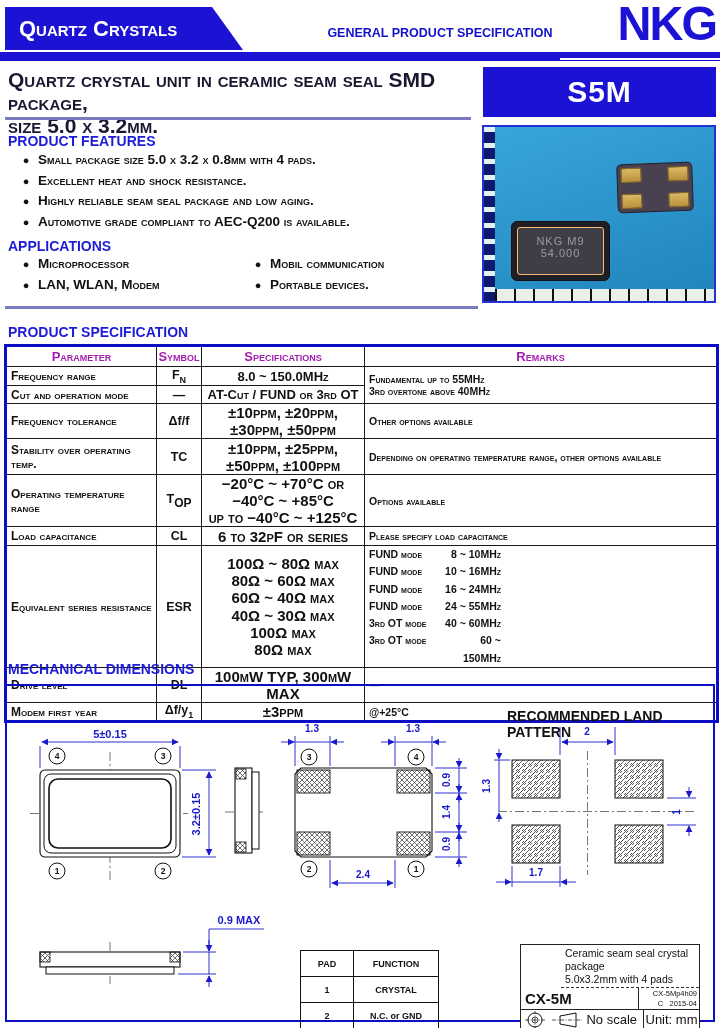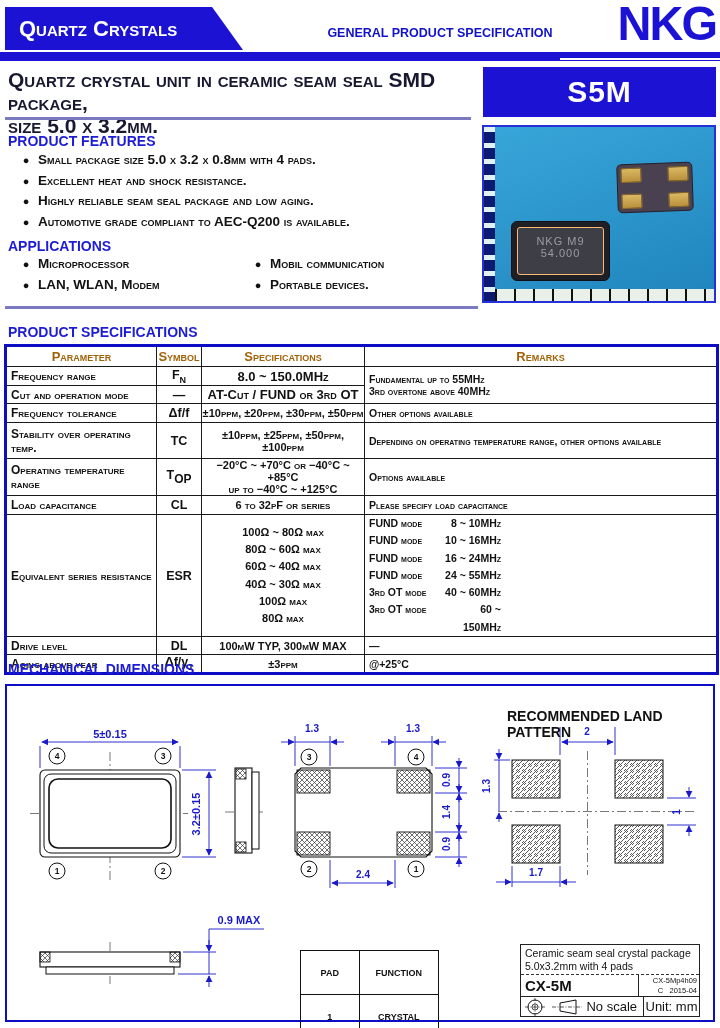--- a/index.html
+++ b/index.html
@@ -39,43 +39,43 @@
       border-radius:5px;transform:rotate(-2deg);}
   .gpad{position:absolute;width:19px;height:13px;border-radius:2px;
       background:linear-gradient(#dcb964,#b9903c);border:0.5px solid #8a6a28;}
   .chip-up{left:27px;top:94px;width:97px;height:58px;background:#1f1f26;border:1px solid #101016;border-radius:6px;}
   .chip-lid{position:absolute;inset:5px;background:#3e3e46;border:1px solid #fdba74;border-radius:3px;
       color:#9b9ba4;font-size:11px;text-align:center;letter-spacing:1px;}
   
   .spec-table{left:4px;top:344px;width:712px;border-collapse:collapse;table-layout:fixed;
       border:3px solid #0d0dc4;font-weight:bold;}
   .spec-table td{border:1px solid #1a1a1a;padding:0 0 0 4px;vertical-align:middle;}
-  .spec-table td.hd{color:#a16207;text-align:center;font-size:13px;padding:0;}
+  .spec-table td.hd{color:#a21caf;text-align:center;font-size:13px;padding:0;}
   .c-param{font-size:12px;}
   .c-sym{text-align:center;font-size:12.5px;padding:0 !important;margin-left:22px;}
-  .c-spec{text-align:center;font-size:11px;padding:0 !important;}
+  .c-spec{text-align:center;font-size:15px;padding:0 !important;}
   .c-rem{font-size:10.5px;}
   .esr-line{line-height:17.3px;}
   .esr-rrow{display:flex;line-height:17.3px;}
   .esr-mode{width:72px;flex:none;}
   .esr-range{width:60px;flex:none;text-align:right;}
   
   .mech-box{left:5px;top:684px;width:710px;height:338px;border:2.5px solid #0d0dc8;box-sizing:border-box;}
   .lp-title{left:500px;top:22px;width:205px;font-size:14px;font-weight:bold;color:#111;}
   svg text{font-family:"Liberation Sans",sans-serif;}
   .dimt{fill:#1818cc;font-weight:bold;font-size:10px;}
   .dimt2{fill:#1818cc;font-weight:bold;font-size:11px;}
   .pint{fill:#111;font-size:8.5px;font-weight:bold;}
   
   .pad-table{left:293px;top:264px;width:139px;border-collapse:collapse;border:1.5px solid #111;
       font-size:9px;font-weight:bold;text-align:center;}
-  .pad-table td{border:1px solid #111;height:11px;padding:16px;}
+  .pad-table td{border:1px solid #111;height:11px;padding:7px;}
   
   .tblock{left:513px;top:258px;width:180px;border:1.5px solid #222;box-sizing:border-box;background:#fff;}
-  .tb-desc{font-size:10.5px;line-height:13px;padding:2px 4px 1px 4px;border-bottom:1px dashed #333;}
+  .tb-desc{font-size:10.5px;line-height:13px;padding:2px 4px 1px 4px;border-bottom:1px dashed #333;margin-left:40px;}
   .tb-mid{display:flex;border-bottom:1px solid #222;height:21px;}
   .tb-part{flex:1;font-size:15px;font-weight:bold;padding:2px 0 0 4px;}
   .tb-doc{width:56px;border-left:1px solid #222;font-size:7.5px;line-height:9.5px;padding:1px 2px 0 2px;text-align:right;}
   .tb-bot{display:flex;align-items:center;height:19px;font-size:13px;}
   .tb-scale{flex:1;text-align:right;padding-right:6px;}
   .tb-unit{width:55px;border-left:1px solid #222;text-align:center;align-self:stretch;line-height:19px;}
 </style>
 </head>
 <body>
 
@@ -165,21 +165,21 @@
       <div class="gpad" style="right:3px;bottom:3px"></div>
     </div>
     <div class="abs chip-up">
       <div class="chip-lid">
         <div style="margin-top:7px">NKG  M9</div>
         <div>54.000</div>
       </div>
     </div>
   </div>
 
-  <div class="abs sect-head" style="left:8px;top:324px">PRODUCT SPECIFICATIONS</div>
+  <div class="abs sect-head" style="left:8px;top:324px">PRODUCT SPECIFICATION</div>
   <table class="abs spec-table">
     <colgroup>
         <col style="width:151px">
         <col style="width:45px">
         <col style="width:163px">
         <col style="width:353px">
       </colgroup>
     <tbody>
         <tr style="height:21px">
       <td class="hd sc">Parameter</td>
@@ -266,21 +266,21 @@
             </div>
       </td>
     </tr>
     <tr style="height:18px">
       <td class="c-param sc">Drive level</td>
       <td class="c-sym">DL</td>
       <td class="c-spec sc">100μW TYP,  300μW MAX</td>
       <td class="c-rem sc">—</td>
     </tr>
     <tr style="height:19px">
-      <td class="c-param sc">Aging above year</td>
+      <td class="c-param sc">Modem first year</td>
       <td class="c-sym"><span>Δf/y</span><sub style="font-size:9px">1</sub></td>
       <td class="c-spec sc">±3ppm</td>
       <td class="c-rem sc">@+25°C</td>
     </tr>
   </tbody>
     </table>
 
   <div class="abs sect-head" style="left:8px;top:661px">MECHANICAL DIMENSIONS</div>
   <div class="abs mech-box">
     <div class="abs lp-title">RECOMMENDED LAND PATTERN</div>

